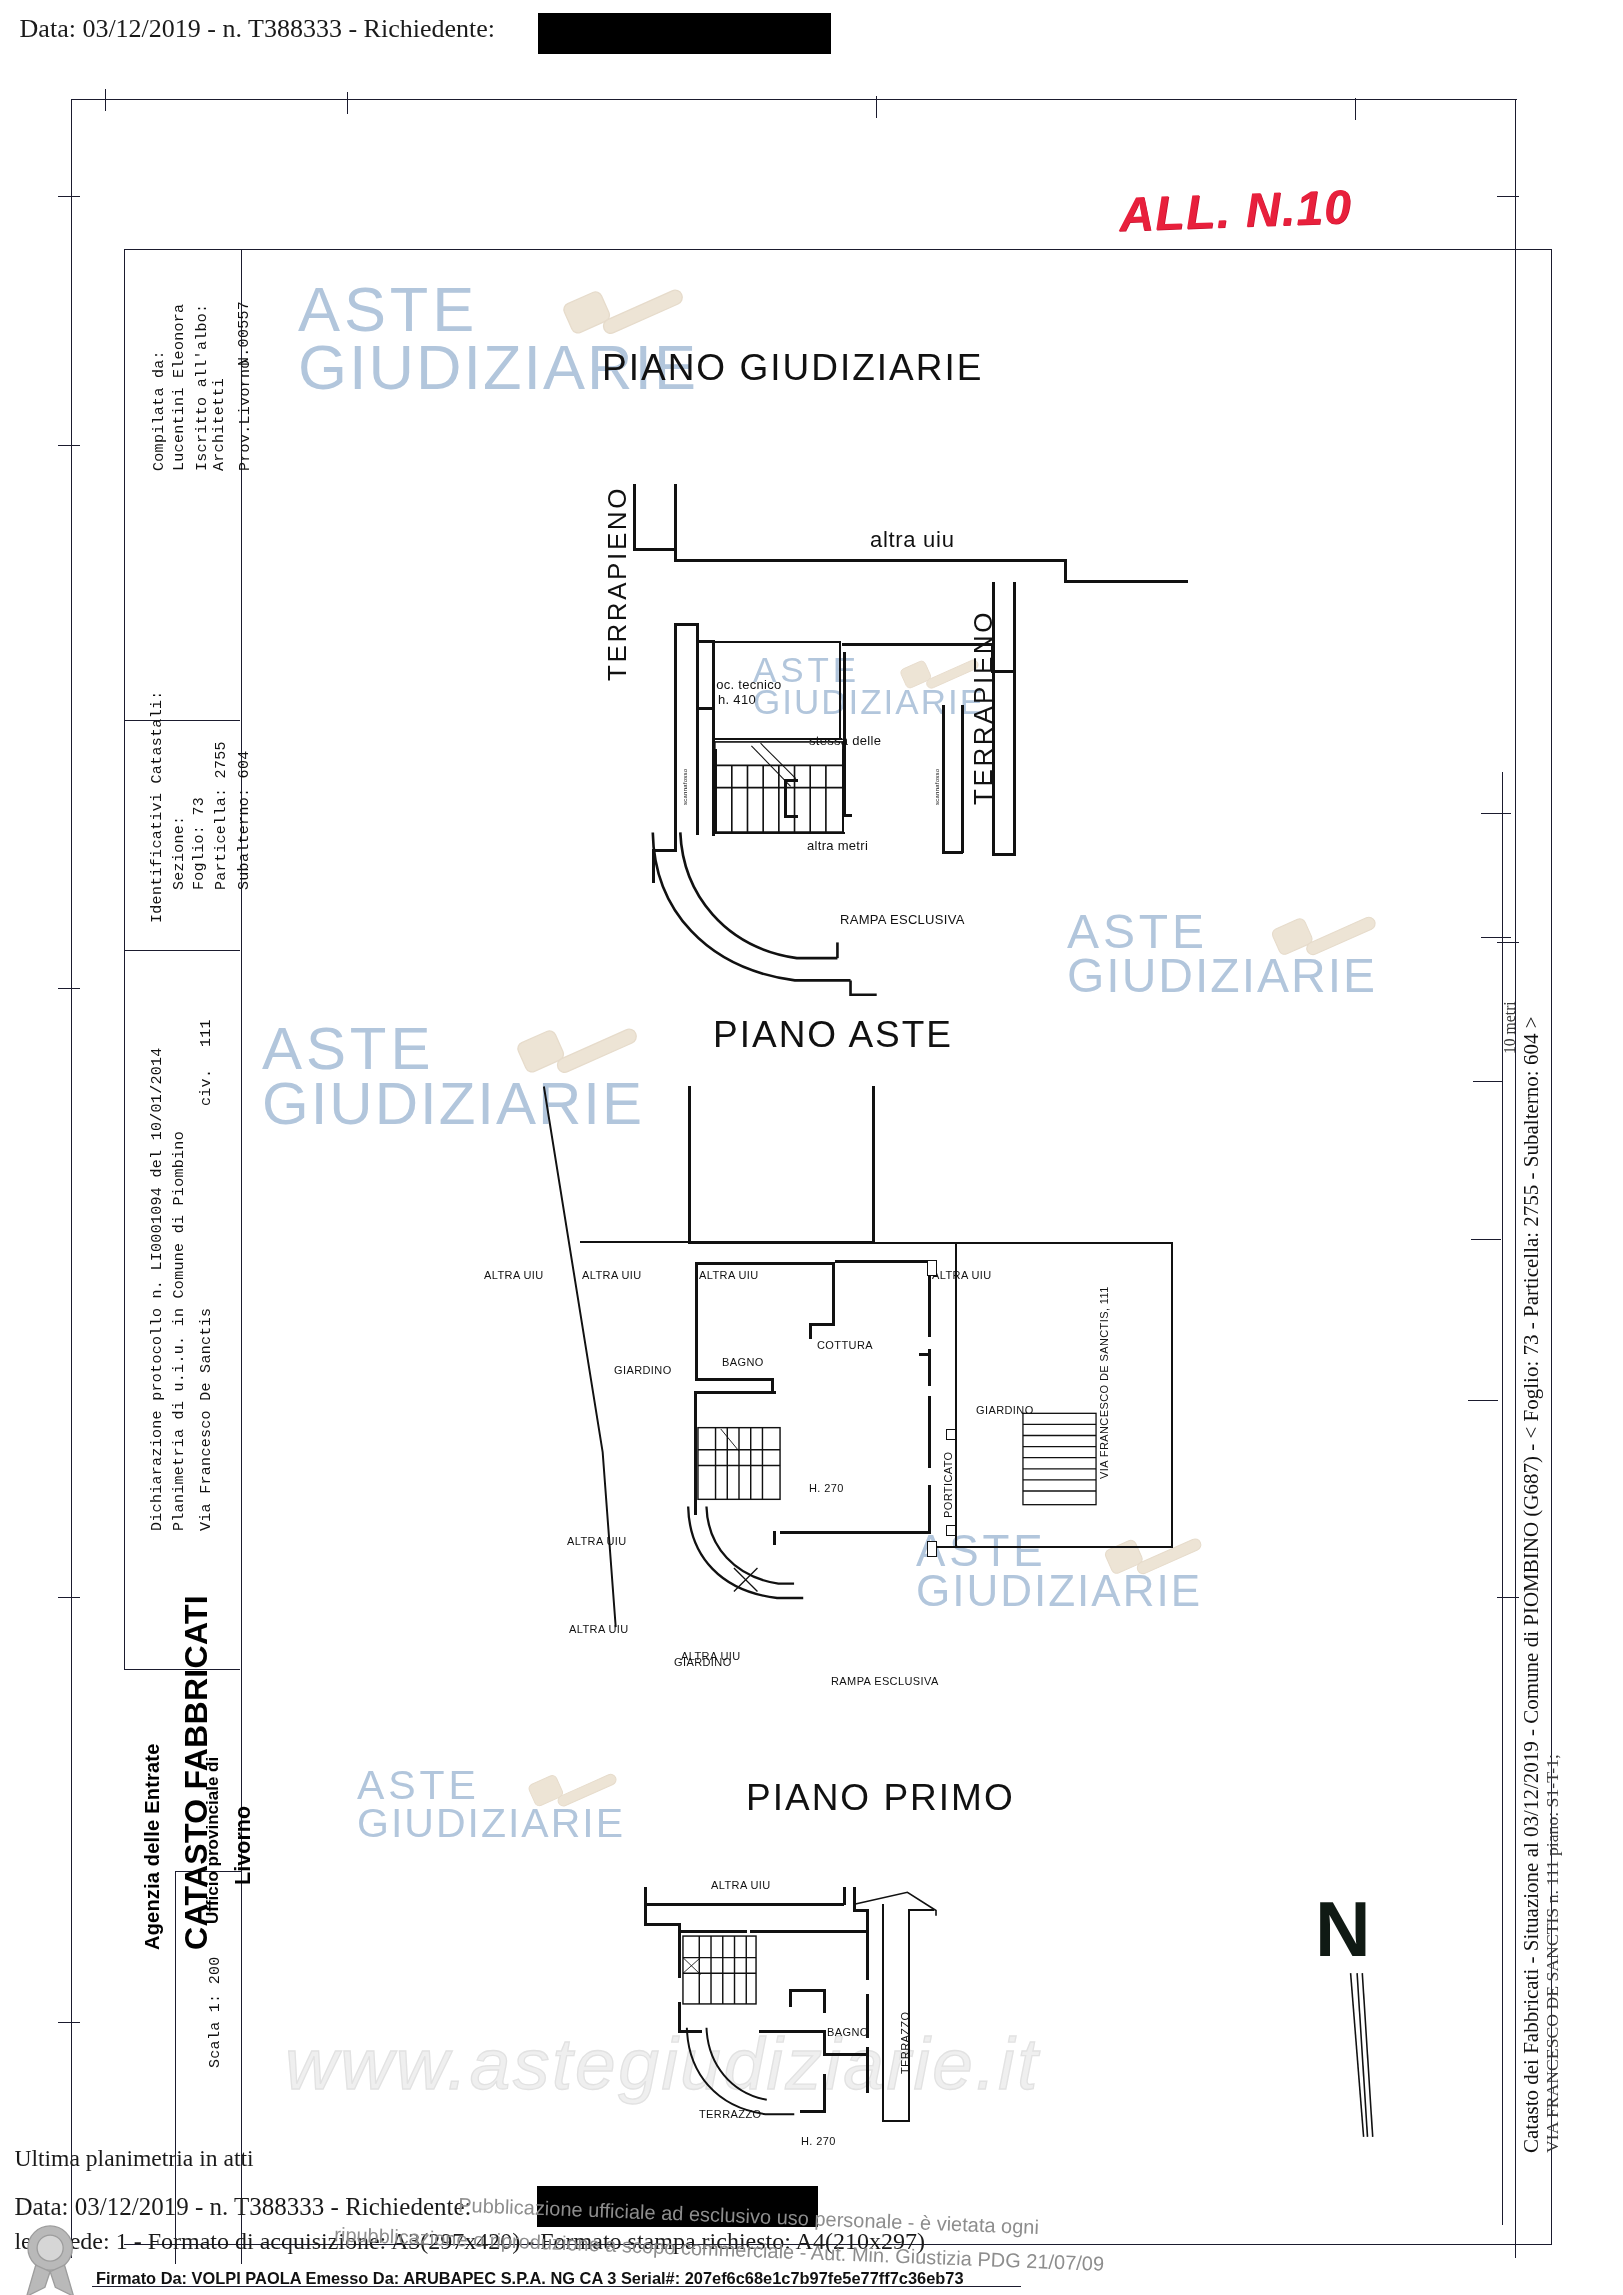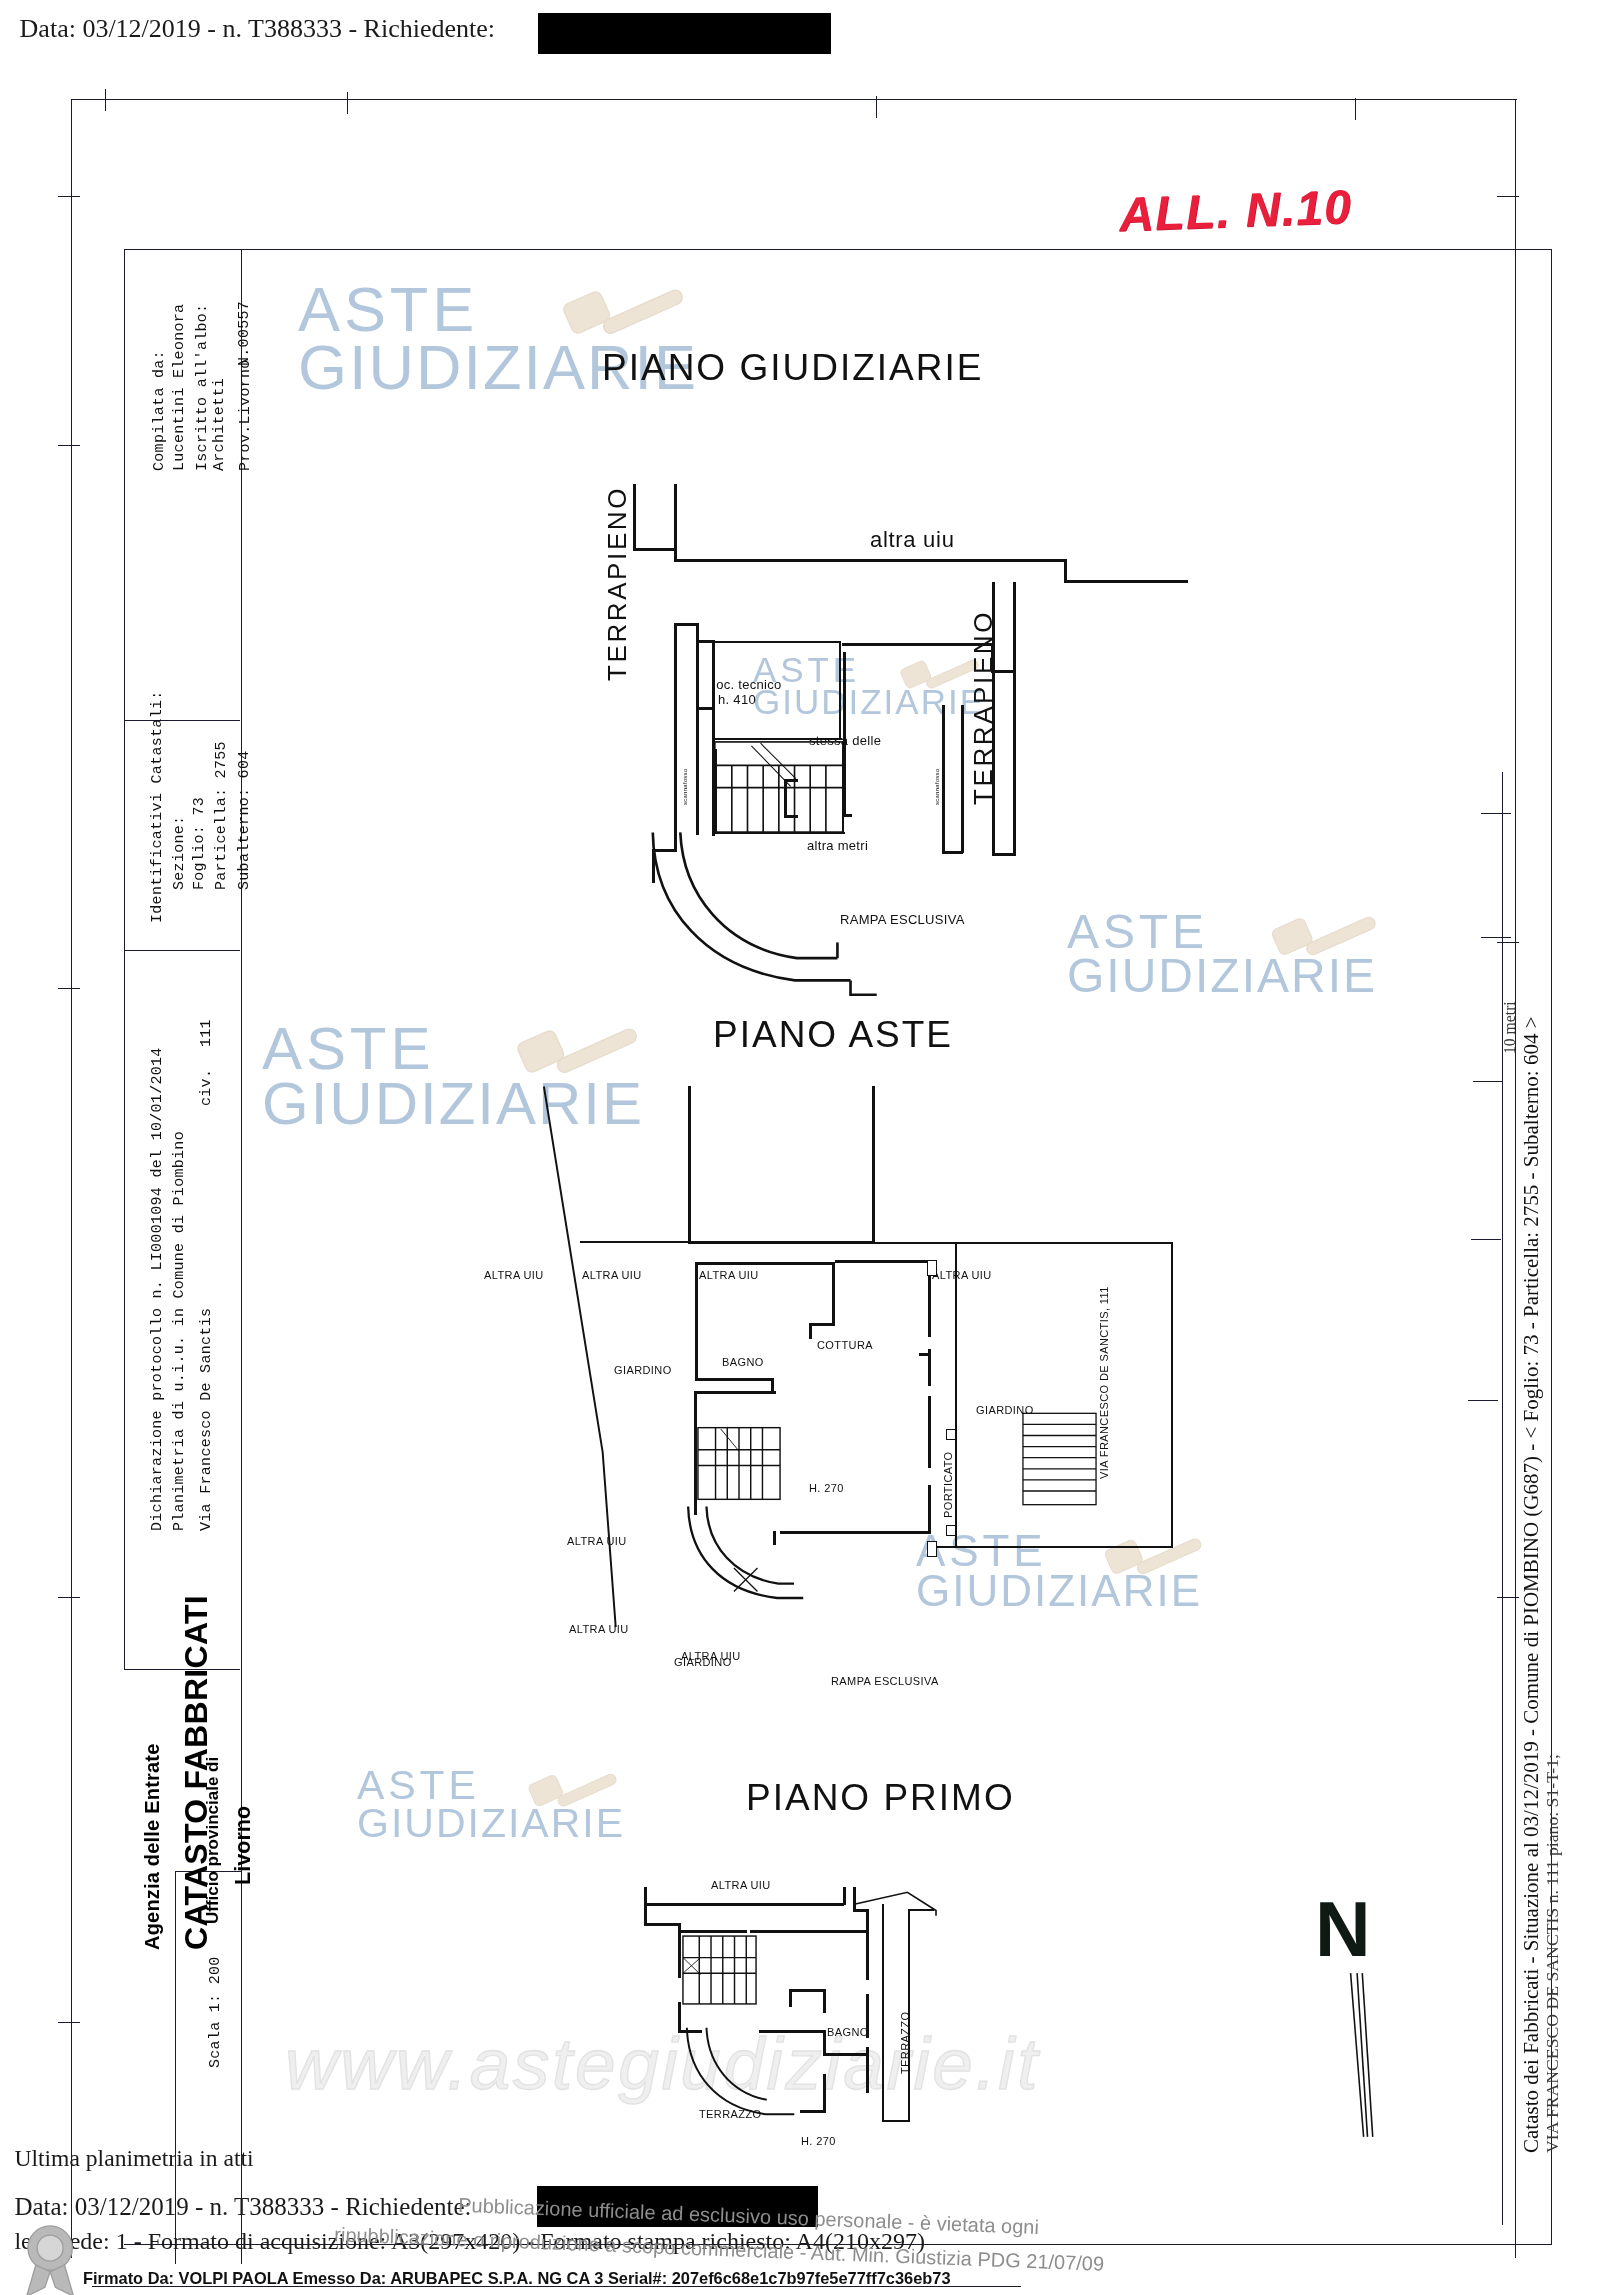--- a/index.html
+++ b/index.html
@@ -488,21 +488,21 @@
   <span>le schede:  1  - Formato di acquisizione: A3(297x420)  - Formato stampa richiesto: A4(210x297)</span>
 </div>
 
 <div class="abs footer-wm" style="left:458px;top:2205px;transform:rotate(2.2deg);">
   <span>Pubblicazione ufficiale ad esclusivo uso personale - è vietata ogni</span>
 </div>
 <div class="abs footer-wm" style="left:334px;top:2238px;transform:rotate(2.2deg);">
   <span>ripubblicazione o riproduzione a scopo commerciale - Aut. Min. Giustizia PDG 21/07/09</span>
 </div>
 
-<div class="abs sigline" style="left:83px;top:2269px;">
+<div class="abs sigline" style="left:96px;top:2269px;">
   <span>Firmato Da: VOLPI PAOLA Emesso Da: ARUBAPEC S.P.A. NG CA 3 Serial#: 207ef6c68e1c7b97fe5e77ff7c36eb73</span>
 </div>
 <div class="abs hline" style="left:92px;top:2286px;width:929px;height:1.3px;"></div>
 
 <svg class="abs rosette" style="left:6.5px;top:2222px;" width="98" height="75" viewBox="0 0 150 115">
   <g fill="#b9b9b9" stroke="#9d9d9d" stroke-width="2">
     <circle cx="66" cy="40" r="34"></circle>
     <circle cx="66" cy="40" r="20" fill="#d6d6d6"></circle>
     <path d="M44,66 L30,114 L58,100 L66,76 Z"></path>
     <path d="M88,66 L102,114 L74,100 L66,76 Z"></path>

